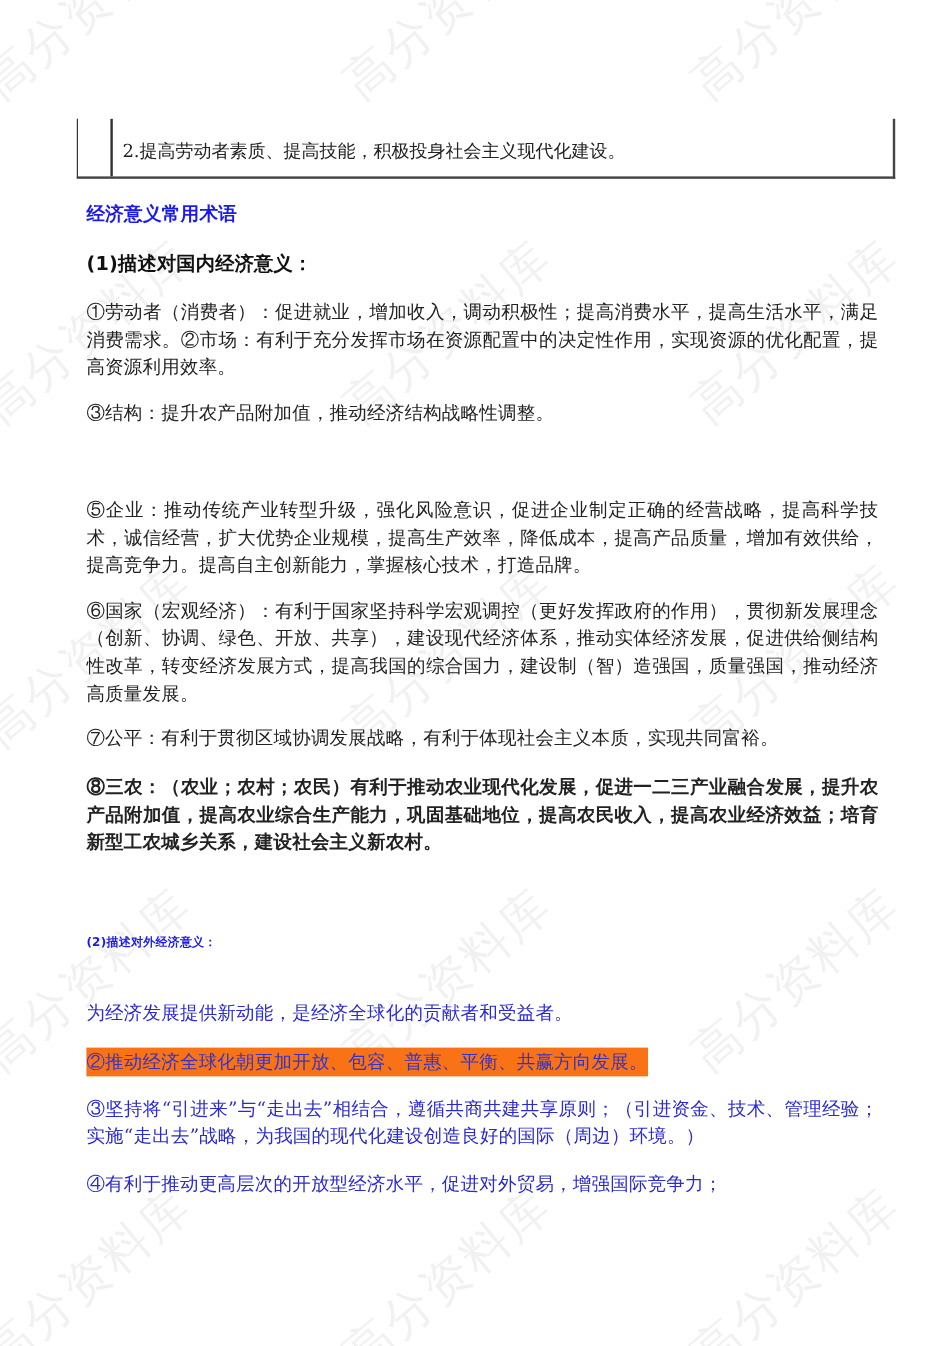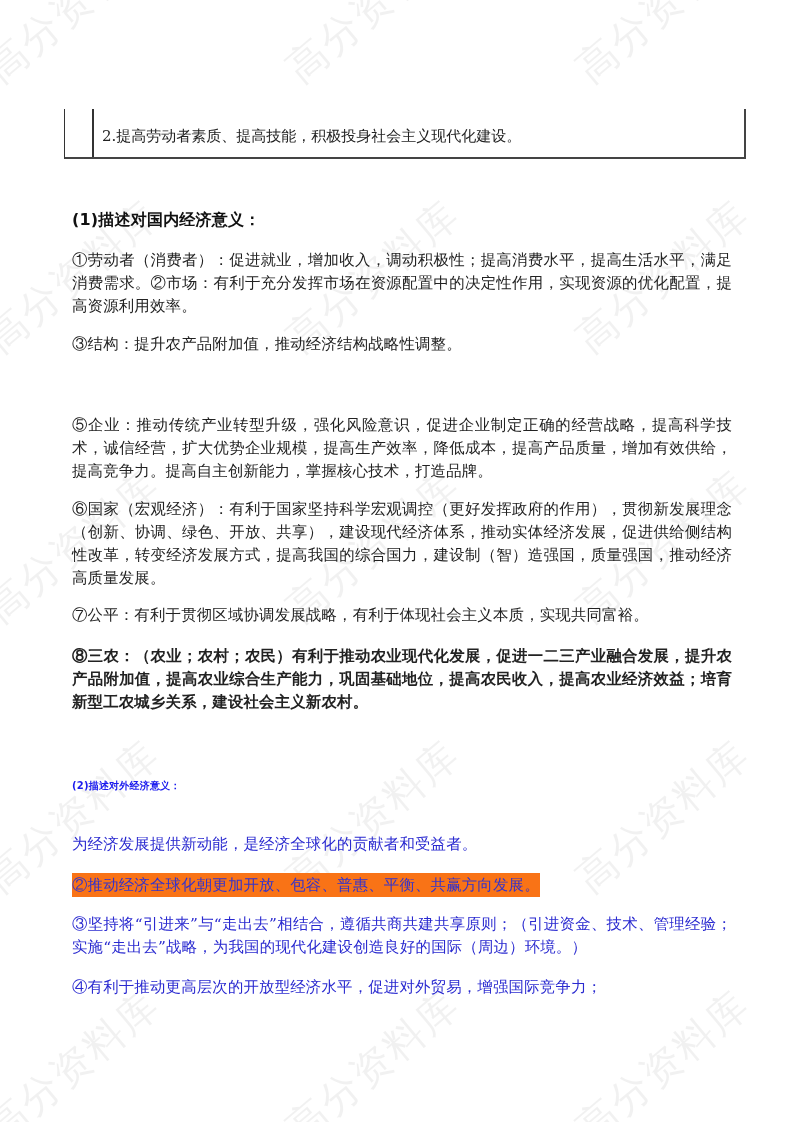--- a/index.html
+++ b/index.html
@@ -39,21 +39,21 @@
     }
     .content {
       position: absolute;
       left: 0; top: 0; width: 793px; height: 1122px;
       z-index: 1;
     }
     
     .tbl {
       position: absolute;
       left: 64px;
-      top: 109px;
+      top: 99px;
       width: 682px;
       height: 50px;
       border-left: 1.5px solid #333;
       border-right: 2px solid #444;
       border-bottom: 2px solid #444;
       box-sizing: border-box;
     }
     .tbl .divider {
       position: absolute;
       left: 27px;
@@ -137,20 +137,21 @@
     <div class="wm" style="left:600px; top:1100px;">高分资料库</div>
   </div>
 
   <div class="content">
 
     <div class="tbl">
       <div class="divider"></div>
       <div class="cell-text">2.提高劳动者素质、提高技能，积极投身社会主义现代化建设。</div>
     </div>
 
+    <div class="blk heading-blue" style="top:167px;">经济意义常用术语</div>
 
     <div class="blk heading-black" style="top:208px;">(1)描述对国内经济意义：</div>
 
     <div class="blk" style="top:249px;">①劳动者（消费者）：促进就业，增加收入，调动积极性；提高消费水平，提高生活水平，满足消费需求。②市场：有利于充分发挥市场在资源配置中的决定性作用，实现资源的优化配置，提高资源利用效率。</div>
     <div class="blk" style="top:333px;">③结构：提升农产品附加值，推动经济结构战略性调整。</div>
     <div class="blk" style="top:414px;">⑤企业：推动传统产业转型升级，强化风险意识，促进企业制定正确的经营战略，提高科学技术，诚信经营，扩大优势企业规模，提高生产效率，降低成本，提高产品质量，增加有效供给，提高竞争力。提高自主创新能力，掌握核心技术，打造品牌。</div>
     <div class="blk" style="top:498px;">⑥国家（宏观经济）：有利于国家坚持科学宏观调控（更好发挥政府的作用），贯彻新发展理念（创新、协调、绿色、开放、共享），建设现代经济体系，推动实体经济发展，促进供给侧结构性改革，转变经济发展方式，提高我国的综合国力，建设制（智）造强国，质量强国，推动经济高质量发展。</div>
     <div class="blk" style="top:604px;">⑦公平：有利于贯彻区域协调发展战略，有利于体现社会主义本质，实现共同富裕。</div>
     <div class="blk" style="top:645px;font-weight:bold;">⑧三农：（农业；农村；农民）有利于推动农业现代化发展，促进一二三产业融合发展，提升农产品附加值，提高农业综合生产能力，巩固基础地位，提高农民收入，提高农业经济效益；培育新型工农城乡关系，建设社会主义新农村。</div>
 

